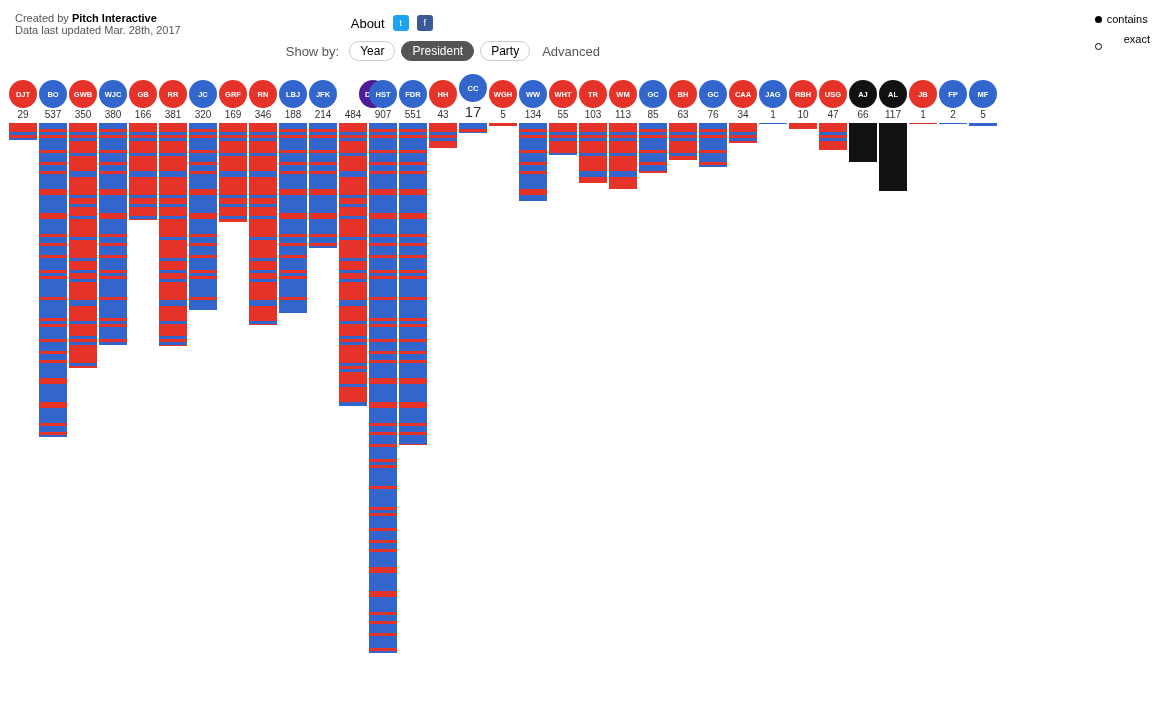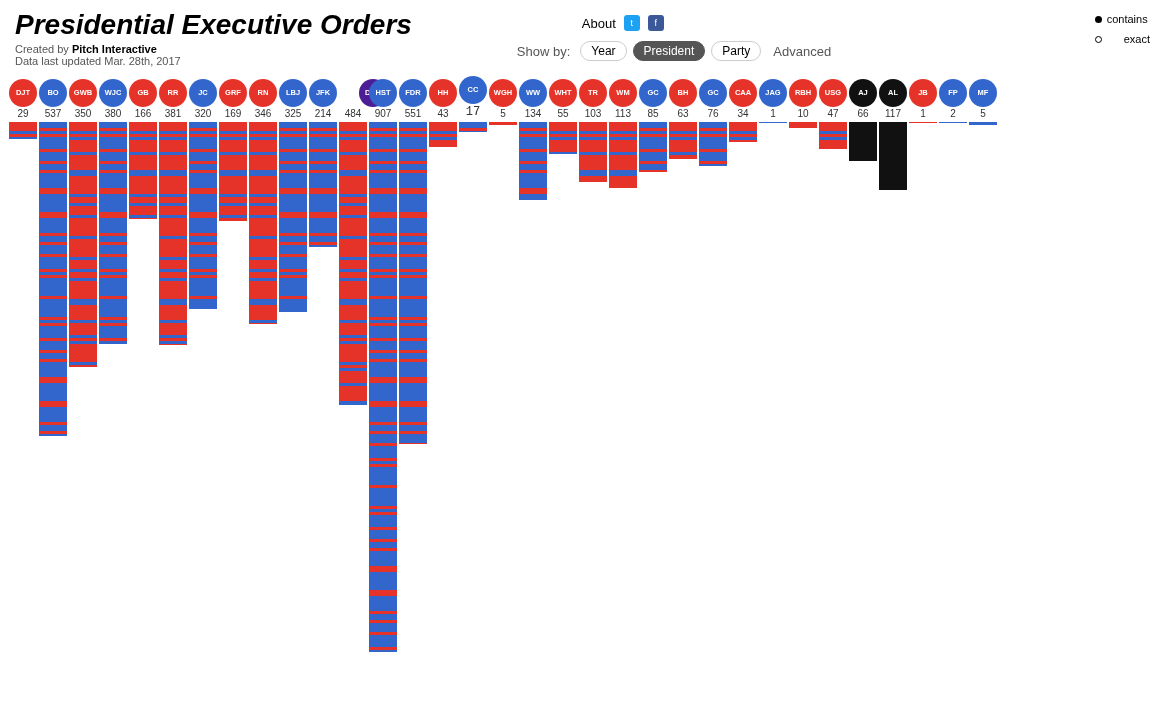--- a/index.html
+++ b/index.html
@@ -42,30 +42,29 @@
 </head>
 <body>
 
 <div id="main-layout">
 
   <div id="legend" style="position:absolute; right:15px; top:10px; font-size:11px; line-height:1.8;">
     <div style="display:flex; align-items:center; gap:5px;">
       <span class="legend-dot dot-filled"></span>
       <span>contains</span>
     </div>
-    <div style="display:flex; align-items:center; gap:22px;">
+    <div style="display:flex; align-items:flex-end; gap:22px;">
       <span class="legend-dot dot-empty"></span>
       <span>exact</span>
     </div>
   </div>
 
   <div id="header" style="position:relative; padding: 10px 15px 5px 15px; display:flex; flex-direction:column;">
     <div style="display:flex; align-items:flex-start; gap:30px;">
       <div id="title-area">
-        <h1>Presidential Executive Orders</h1>
         <div id="credits">
           <span>Created by <strong>Pitch Interactive</strong></span><br>
           <span>Data last updated Mar. 28th, 2017</span>
         </div>
       </div>
       <div style="display:flex; flex-direction:column; align-items:flex-start; padding-top:5px; margin-left:60px;">
 
         <div id="about-row" style="display:flex; align-items:center; gap:8px; font-size:13px; margin-bottom:6px; margin-left:80px;">
           <a style="color:#000; text-decoration:none; font-size:13px;">About</a>
           <span class="twitter-icon">t</span>
@@ -122,21 +121,21 @@
         <div class="president-col" style="display: flex; flex-direction: column; align-items: center; margin: 0px 1px; width: 28px;">
           <div class="president-badge" style="width: 28px; height: 28px; border-radius: 50%; display: flex; align-items: center; justify-content: center; font-size: 7.5px; font-weight: bold; color: rgb(255, 255, 255); cursor: pointer; background: rgb(230, 51, 41); flex-shrink: 0;">GRF</div>
           <div style="font-size: 10px; color: rgb(51, 51, 51); text-align: center; margin: 1px 0px;">169</div>
         </div>
         <div class="president-col" style="display: flex; flex-direction: column; align-items: center; margin: 0px 1px; width: 28px;">
           <div class="president-badge" style="width: 28px; height: 28px; border-radius: 50%; display: flex; align-items: center; justify-content: center; font-size: 7.5px; font-weight: bold; color: rgb(255, 255, 255); cursor: pointer; background: rgb(230, 51, 41); flex-shrink: 0;">RN</div>
           <div style="font-size: 10px; color: rgb(51, 51, 51); text-align: center; margin: 1px 0px;">346</div>
         </div>
         <div class="president-col" style="display: flex; flex-direction: column; align-items: center; margin: 0px 1px; width: 28px;">
           <div class="president-badge" style="width: 28px; height: 28px; border-radius: 50%; display: flex; align-items: center; justify-content: center; font-size: 7.5px; font-weight: bold; color: rgb(255, 255, 255); cursor: pointer; background: rgb(51, 102, 204); flex-shrink: 0;">LBJ</div>
-          <div style="font-size: 10px; color: rgb(51, 51, 51); text-align: center; margin: 1px 0px;">325</div>
+          <div style="font-size: 10px; color: rgb(51, 51, 51); text-align: center; margin: 1px 0px;">188</div>
         </div>
         <div class="president-col" style="display: flex; flex-direction: column; align-items: center; margin: 0px 1px; width: 28px;">
           <div class="president-badge" style="width: 28px; height: 28px; border-radius: 50%; display: flex; align-items: center; justify-content: center; font-size: 7.5px; font-weight: bold; color: rgb(255, 255, 255); cursor: pointer; background: rgb(51, 102, 204); flex-shrink: 0;">JFK</div>
           <div style="font-size: 10px; color: rgb(51, 51, 51); text-align: center; margin: 1px 0px;">214</div>
         </div>
         <div class="president-col" style="display: flex; flex-direction: column; align-items: center; margin: 0px 1px; width: 28px;">
           <div class="president-badge" style="width: 28px; height: 28px; border-radius: 50%; display: flex; align-items: center; justify-content: center; font-size: 7.5px; font-weight: bold; color: rgb(255, 255, 255); cursor: pointer; background: #4c1d95; flex-shrink: 0; margin-left: 40px;">DDE</div>
           <div style="font-size: 10px; color: rgb(51, 51, 51); text-align: center; margin: 1px 0px;">484</div>
         </div>
         <div class="president-col" style="display: flex; flex-direction: column; align-items: center; margin: 0px 1px; width: 28px;">
@@ -146,21 +145,21 @@
         <div class="president-col" style="display: flex; flex-direction: column; align-items: center; margin: 0px 1px; width: 28px;">
           <div class="president-badge" style="width: 28px; height: 28px; border-radius: 50%; display: flex; align-items: center; justify-content: center; font-size: 7.5px; font-weight: bold; color: rgb(255, 255, 255); cursor: pointer; background: rgb(51, 102, 204); flex-shrink: 0;">FDR</div>
           <div style="font-size: 10px; color: rgb(51, 51, 51); text-align: center; margin: 1px 0px;">551</div>
         </div>
         <div class="president-col" style="display: flex; flex-direction: column; align-items: center; margin: 0px 1px; width: 28px;">
           <div class="president-badge" style="width: 28px; height: 28px; border-radius: 50%; display: flex; align-items: center; justify-content: center; font-size: 7.5px; font-weight: bold; color: rgb(255, 255, 255); cursor: pointer; background: rgb(230, 51, 41); flex-shrink: 0;">HH</div>
           <div style="font-size: 10px; color: rgb(51, 51, 51); text-align: center; margin: 1px 0px;">43</div>
         </div>
         <div class="president-col" style="display: flex; flex-direction: column; align-items: center; margin: 0px 1px; width: 28px;">
           <div class="president-badge" style="width: 28px; height: 28px; border-radius: 50%; display: flex; align-items: center; justify-content: center; font-size: 7.5px; font-weight: bold; color: rgb(255, 255, 255); cursor: pointer; background: rgb(51, 102, 204); flex-shrink: 0;">CC</div>
-          <div style="font-size: 12px; color: rgb(51, 51, 51); text-align: center; margin: 1px 0px; font-family: Liberation Mono, monospace;">17</div>
+          <div style="font-size: 15px; color: rgb(51, 51, 51); text-align: center; margin: 1px 0px;">17</div>
         </div>
         <div class="president-col" style="display: flex; flex-direction: column; align-items: center; margin: 0px 1px; width: 28px;">
           <div class="president-badge" style="width: 28px; height: 28px; border-radius: 50%; display: flex; align-items: center; justify-content: center; font-size: 7.5px; font-weight: bold; color: rgb(255, 255, 255); cursor: pointer; background: rgb(230, 51, 41); flex-shrink: 0;">WGH</div>
           <div style="font-size: 10px; color: rgb(51, 51, 51); text-align: center; margin: 1px 0px;">5</div>
         </div>
         <div class="president-col" style="display: flex; flex-direction: column; align-items: center; margin: 0px 1px; width: 28px;">
           <div class="president-badge" style="width: 28px; height: 28px; border-radius: 50%; display: flex; align-items: center; justify-content: center; font-size: 7.5px; font-weight: bold; color: rgb(255, 255, 255); cursor: pointer; background: rgb(51, 102, 204); flex-shrink: 0;">WW</div>
           <div style="font-size: 10px; color: rgb(51, 51, 51); text-align: center; margin: 1px 0px;">134</div>
         </div>
         <div class="president-col" style="display: flex; flex-direction: column; align-items: center; margin: 0px 1px; width: 28px;">

